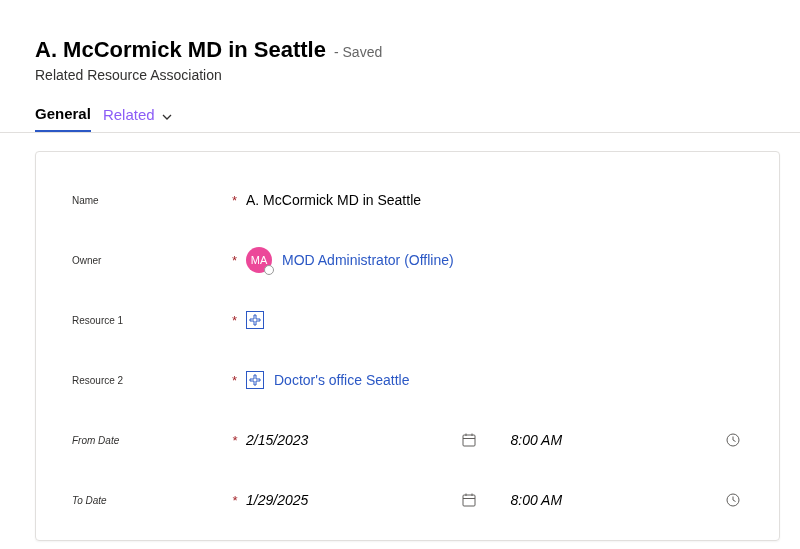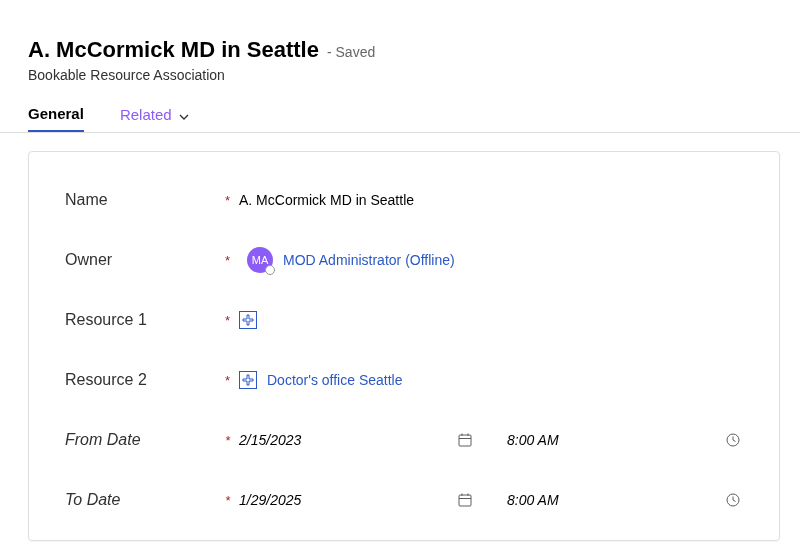--- a/index.html
+++ b/index.html
@@ -1,48 +1,48 @@
 <!DOCTYPE html>
 <html><head>
 <meta charset="utf-8">
 <style>
   * { box-sizing: border-box; margin: 0; padding: 0; }
   html, body { width: 800px; height: 549px; font-family: "Segoe UI", Arial, sans-serif; color: #323130; background: #fff; }
-  .page { padding: 20px 20px 0 28px; }
+  .page { padding: 20px 20px 0 35px; }
   .header-row { display: flex; align-items: baseline; gap: 8px; }
   .record-title { font-size: 22px; font-weight: 600; color: #000; }
   .saved-tag { font-size: 14px; color: #666; margin-top: 24px; }
   .subtitle { font-size: 14px; color: #323130; margin-top: 4px; }
-  .tabs { display: flex; align-items: center; gap: 36px; margin-top: 22px; }
+  .tabs { display: flex; align-items: center; gap: 12px; margin-top: 22px; }
   .tab { font-size: 15px; font-weight: 600; color: #323130; padding-bottom: 8px; cursor: pointer; display: inline-flex; align-items: center; gap: 6px; }
   .tab-active { border-bottom: 2px solid #2b58c5; color: #000; }
   .tab-related { font-weight: 400; color: #8b5cf6; }
   .chevron { width: 12px; height: 12px; }
   .divider { height: 1px; background: #e1dfdd; width: calc(100% + 40px); margin-left: -20px; }
   .card {
     margin: 18px 0 0 0;
     border: 1px solid #e1dfdd;
     border-radius: 4px;
     padding: 18px 30px 10px 36px;
     box-shadow: 0 1px 2px rgba(0,0,0,0.05);
   }
   .field-row {
     display: grid;
     grid-template-columns: 160px 14px 1fr;
     align-items: center;
     min-height: 60px;
   }
-  .field-label { font-size: 16px; color: #323130; }
+  .field-label { font-size: 10px; color: #323130; }
   .req { color: #a4262c; font-size: 13px; }
   .field-value { font-size: 14px; color: #000; display: flex; align-items: center; gap: 10px; }
   .lookup-link { color: #2b58c5; cursor: pointer; }
   .avatar {
     width: 26px; height: 26px; border-radius: 50%;
-    background: #8b5cf6; color: #fff; font-size: 11px; font-weight: 500;
-    display: inline-flex; align-items: center; justify-content: center; position: relative; margin-left: 8px;
+    background: #ec4899; color: #fff; font-size: 11px; font-weight: 500;
+    display: inline-flex; align-items: center; justify-content: center; position: relative;
   }
   .presence {
     position: absolute; bottom: -2px; right: -2px; width: 10px; height: 10px;
     border-radius: 50%; background: #fff; border: 1px solid #999;
   }
   .lookup-icon {
     width: 18px; height: 18px; border: 1px solid #2b58c5; display: inline-flex;
     align-items: center; justify-content: center;
   }
   .lookup-icon svg { display: block; }
@@ -64,21 +64,21 @@
   .icon-btn svg { display: block; }
 </style>
 </head>
 <body>
 
 <div class="page">
   <div class="header-row">
     <div class="record-title">A. McCormick MD in Seattle</div>
     <div class="saved-tag">- Saved</div>
   </div>
-  <div class="subtitle">Bookable Resource Association</div>
+  <div class="subtitle">Related Resource Association</div>
 
   <div class="tabs">
     <div class="tab tab-active">General</div>
     <div class="tab tab-related">
       <span>Related</span>
       <span class="chevron">
         <svg width="12" height="12" viewBox="0 0 12 12">
             <path d="M2 4 L6 8 L10 4" fill="none" stroke="#323130" stroke-width="1.3"></path>
           </svg>
       </span>

